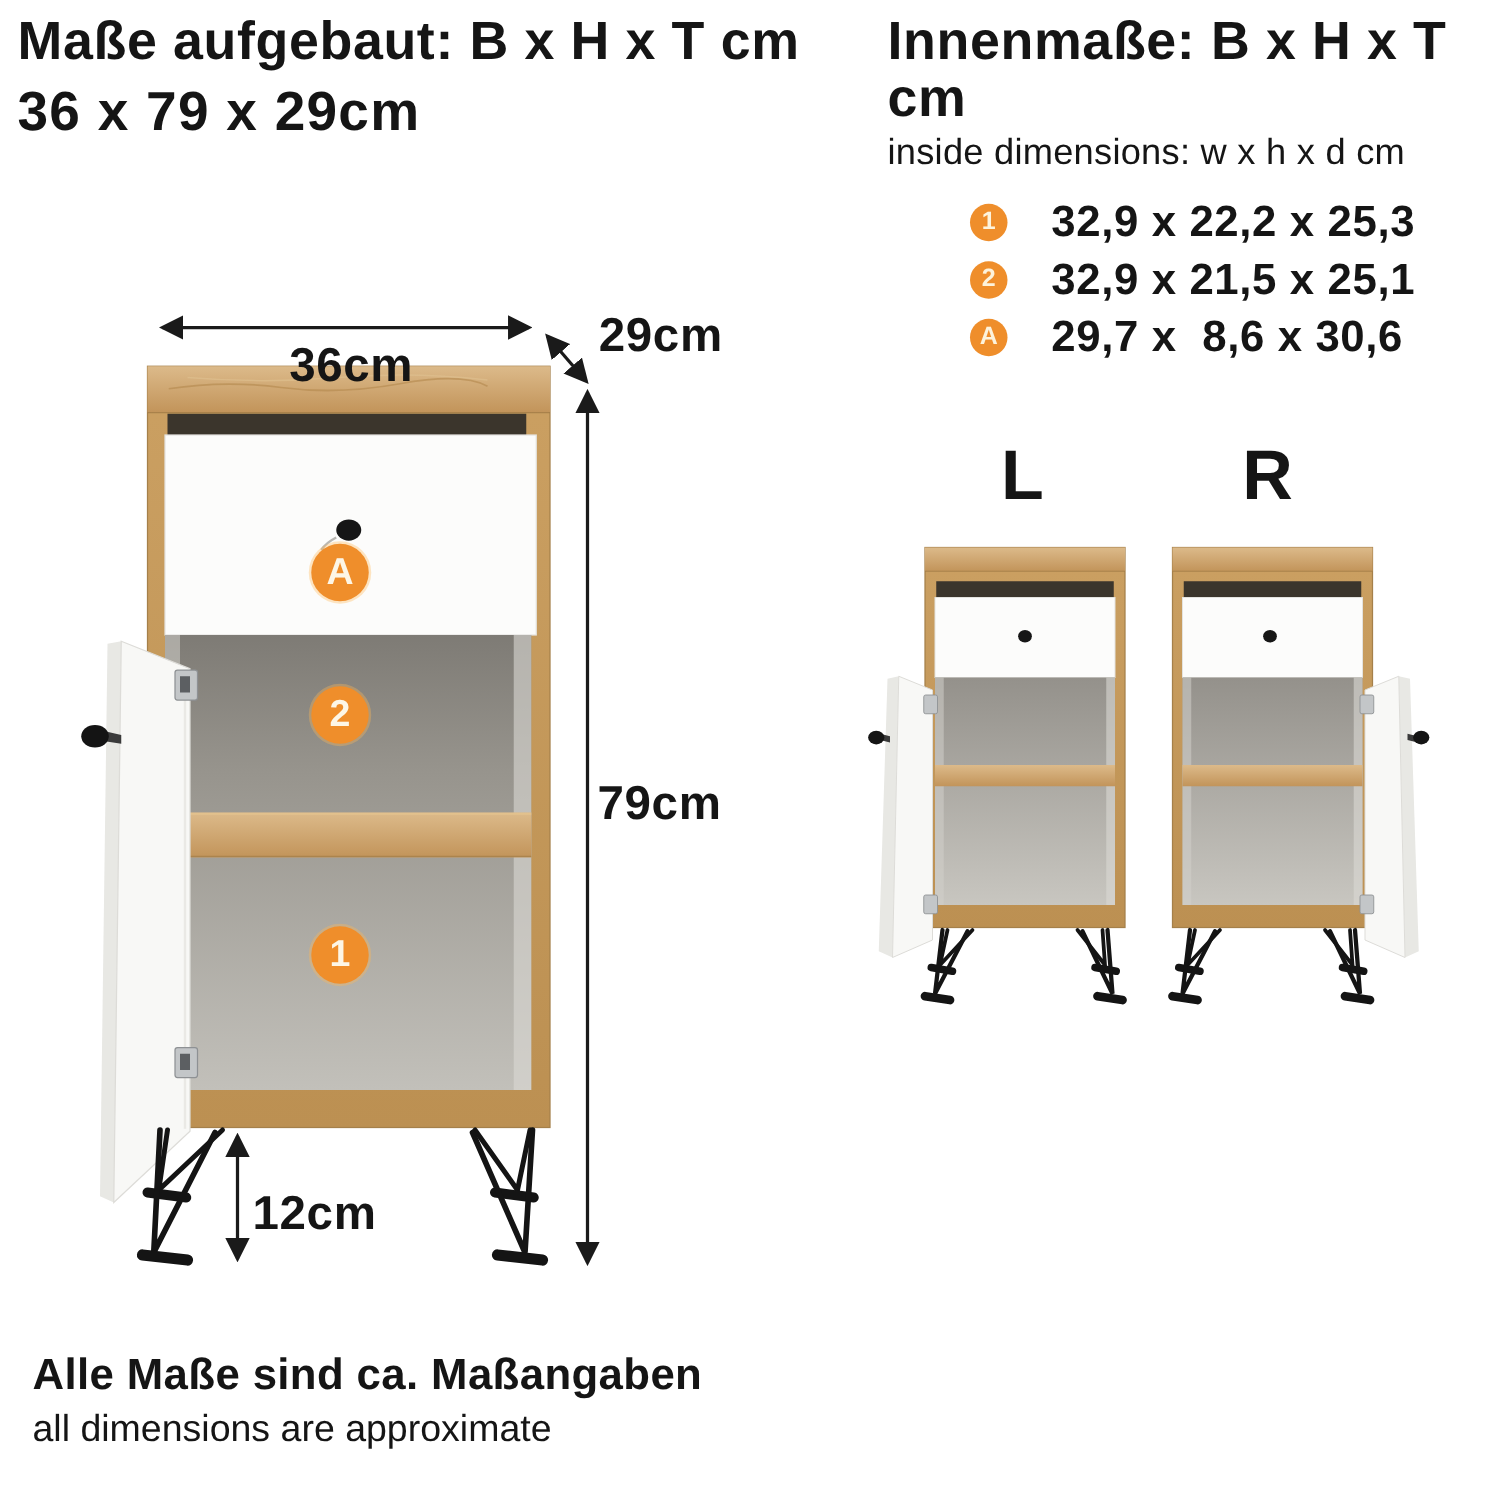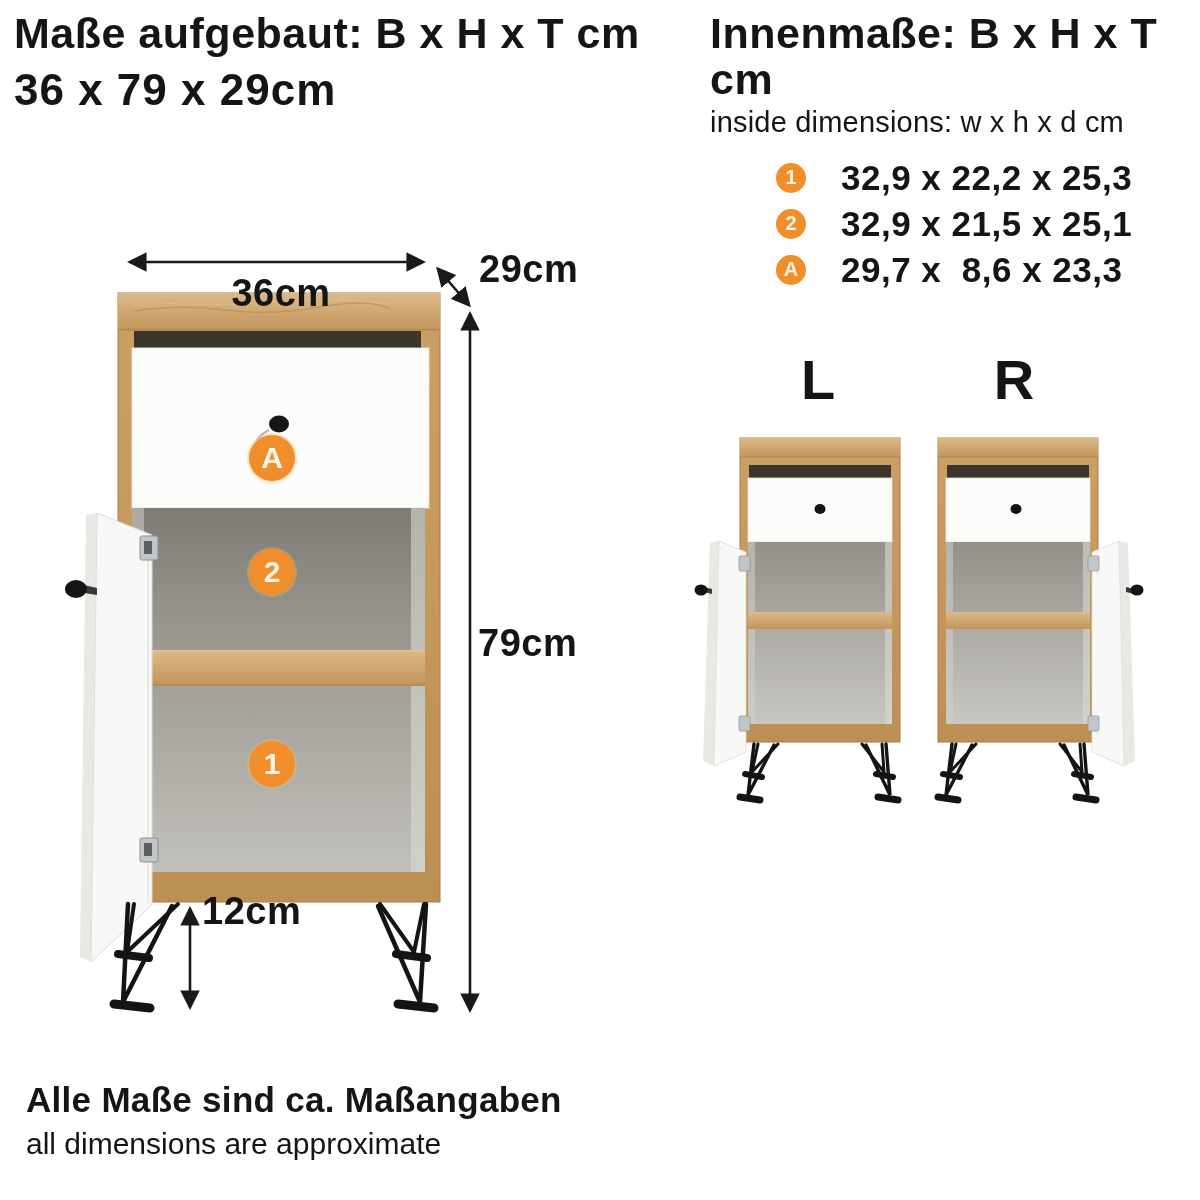--- a/index.html
+++ b/index.html
@@ -37,21 +37,21 @@
   .legend-val {
     font-size: 35px; font-weight: 700; margin-left: 35px;
     white-space: pre; letter-spacing: 0.5px;
   }
 
   
   .dim-lbl { position: absolute; font-size: 38px; font-weight: 700; line-height: 1; letter-spacing: 0.5px; }
   .lbl-width  { left: 281px; top: 228px; transform: translateX(-50%); margin-top: 46px; }
   .lbl-depth  { left: 479px; top: 250px; }
   .lbl-height { left: 478px; top: 624px; }
-  .lbl-leg    { left: 202px; top: 892px; }
+  .lbl-leg    { left: 202px; top: 952px; }
 
   
   .badge-big {
     position: absolute; width: 46px; height: 46px; border-radius: 50%;
     background: #ef8e2b; color: #fdf6e6;
     font-size: 30px; font-weight: 700;
     display: flex; align-items: center; justify-content: center;
     box-shadow: 0 0 0 2px rgba(255,183,87,0.35);
   }
   .badge-a { left: 249px; top: 435px; }
@@ -230,21 +230,21 @@
       <div class="legend-row">
         <span class="badge">1</span>
         <span class="legend-val">32,9 x 22,2 x 25,3</span>
       </div>
       <div class="legend-row">
         <span class="badge">2</span>
         <span class="legend-val">32,9 x 21,5 x 25,1</span>
       </div>
       <div class="legend-row">
         <span class="badge">A</span>
-        <span class="legend-val">29,7 x  8,6 x 23,3</span>
+        <span class="legend-val">29,7 x  8,6 x 30,6</span>
       </div>
     </div>
   </div>
 
   <div class="dim-lbl lbl-width">36cm</div>
   <div class="dim-lbl lbl-depth">29cm</div>
   <div class="dim-lbl lbl-height">79cm</div>
   <div class="dim-lbl lbl-leg">12cm</div>
 
   <div class="badge-big badge-a">A</div>

